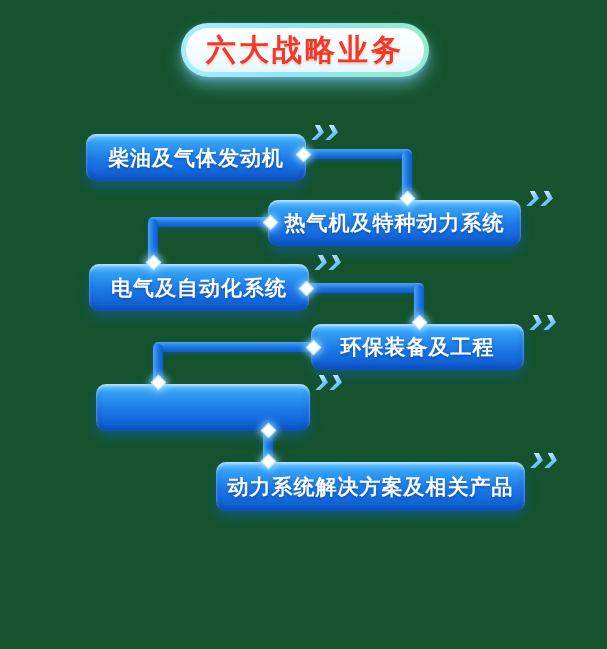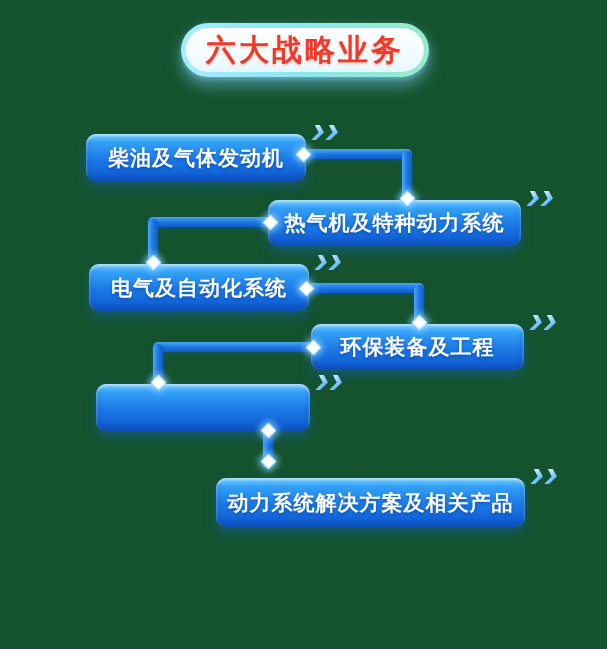--- a/index.html
+++ b/index.html
@@ -65,21 +65,21 @@
                 inset 0 2px 3px rgba(255, 255, 255, 0.55),
                 inset 0 -4px 7px rgba(6, 50, 140, 0.35);
     text-shadow: 0 2px 3px rgba(10, 60, 150, 0.55);
     z-index: 2;
   }
   .n1 { left: 86px;  top: 134px; width: 220px; height: 47px; }
   .n2 { left: 268px; top: 200px; width: 253px; height: 46px; }
   .n3 { left: 89px;  top: 264px; width: 220px; height: 47px; }
   .n4 { left: 311px; top: 324px; width: 213px; height: 46px; }
   .n5 { left: 96px;  top: 384px; width: 214px; height: 47px; }
-  .n6 { left: 216px; top: 462px; width: 309px; height: 49px; margin-top: 16px; }
+  .n6 { left: 216px; top: 462px; width: 309px; height: 49px; }
 
   
   .chevrons {
     position: absolute;
     top: -9px;
     right: -32px;
     display: flex;
     gap: 3px;
     transform: skewX(-14deg);
   }

